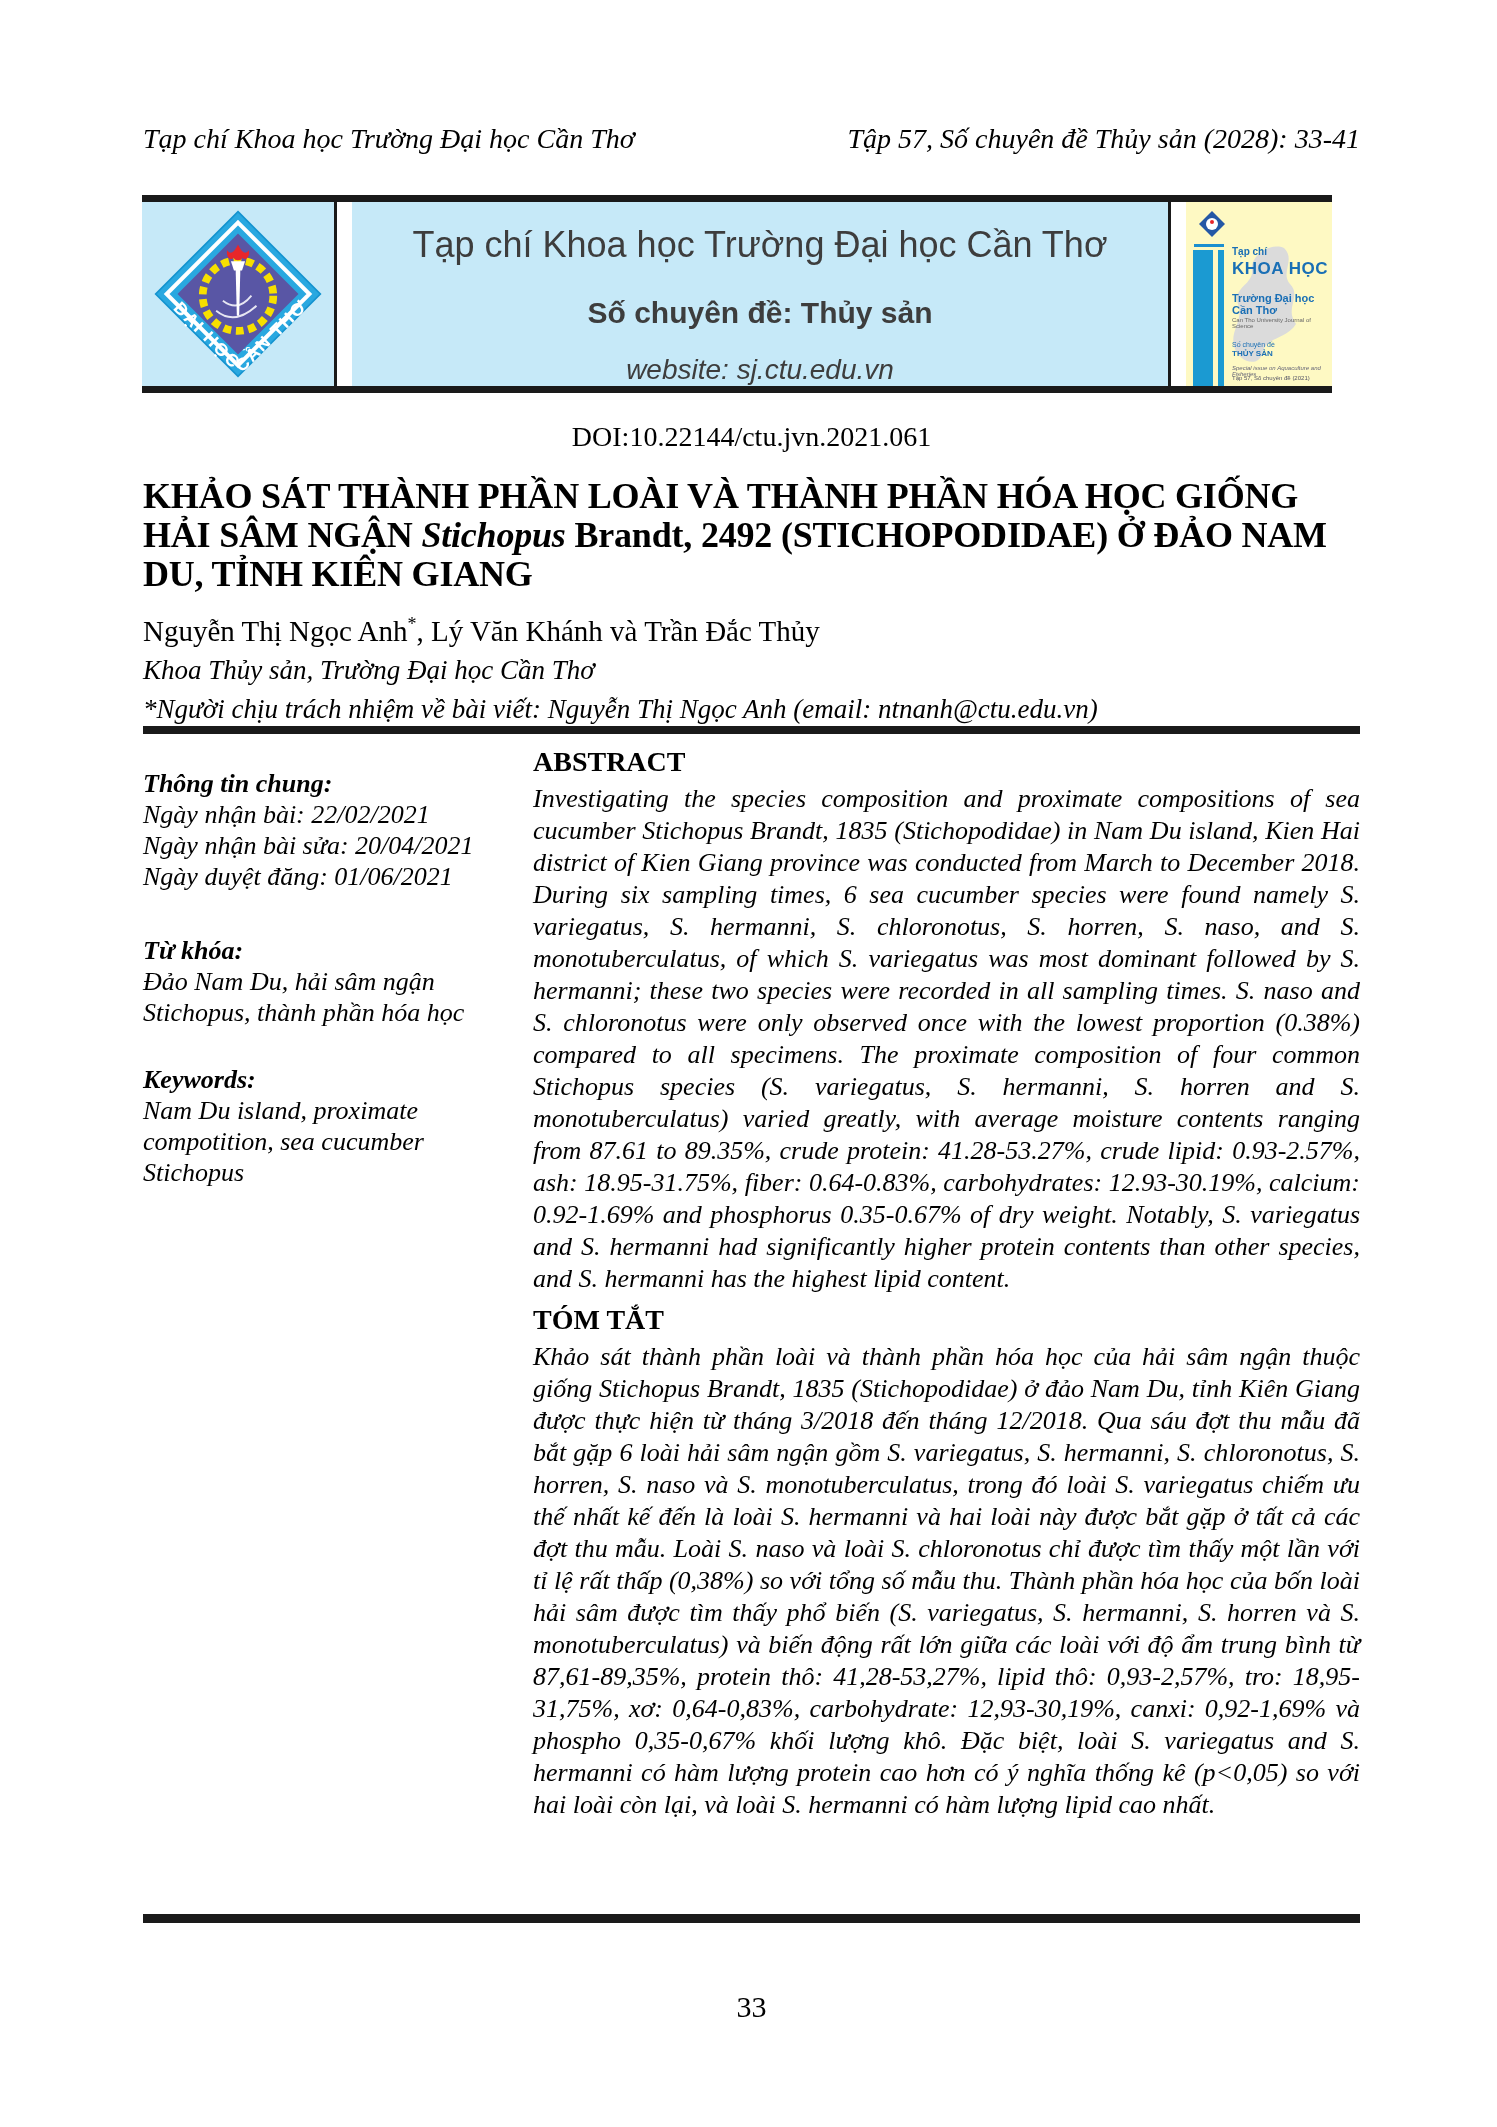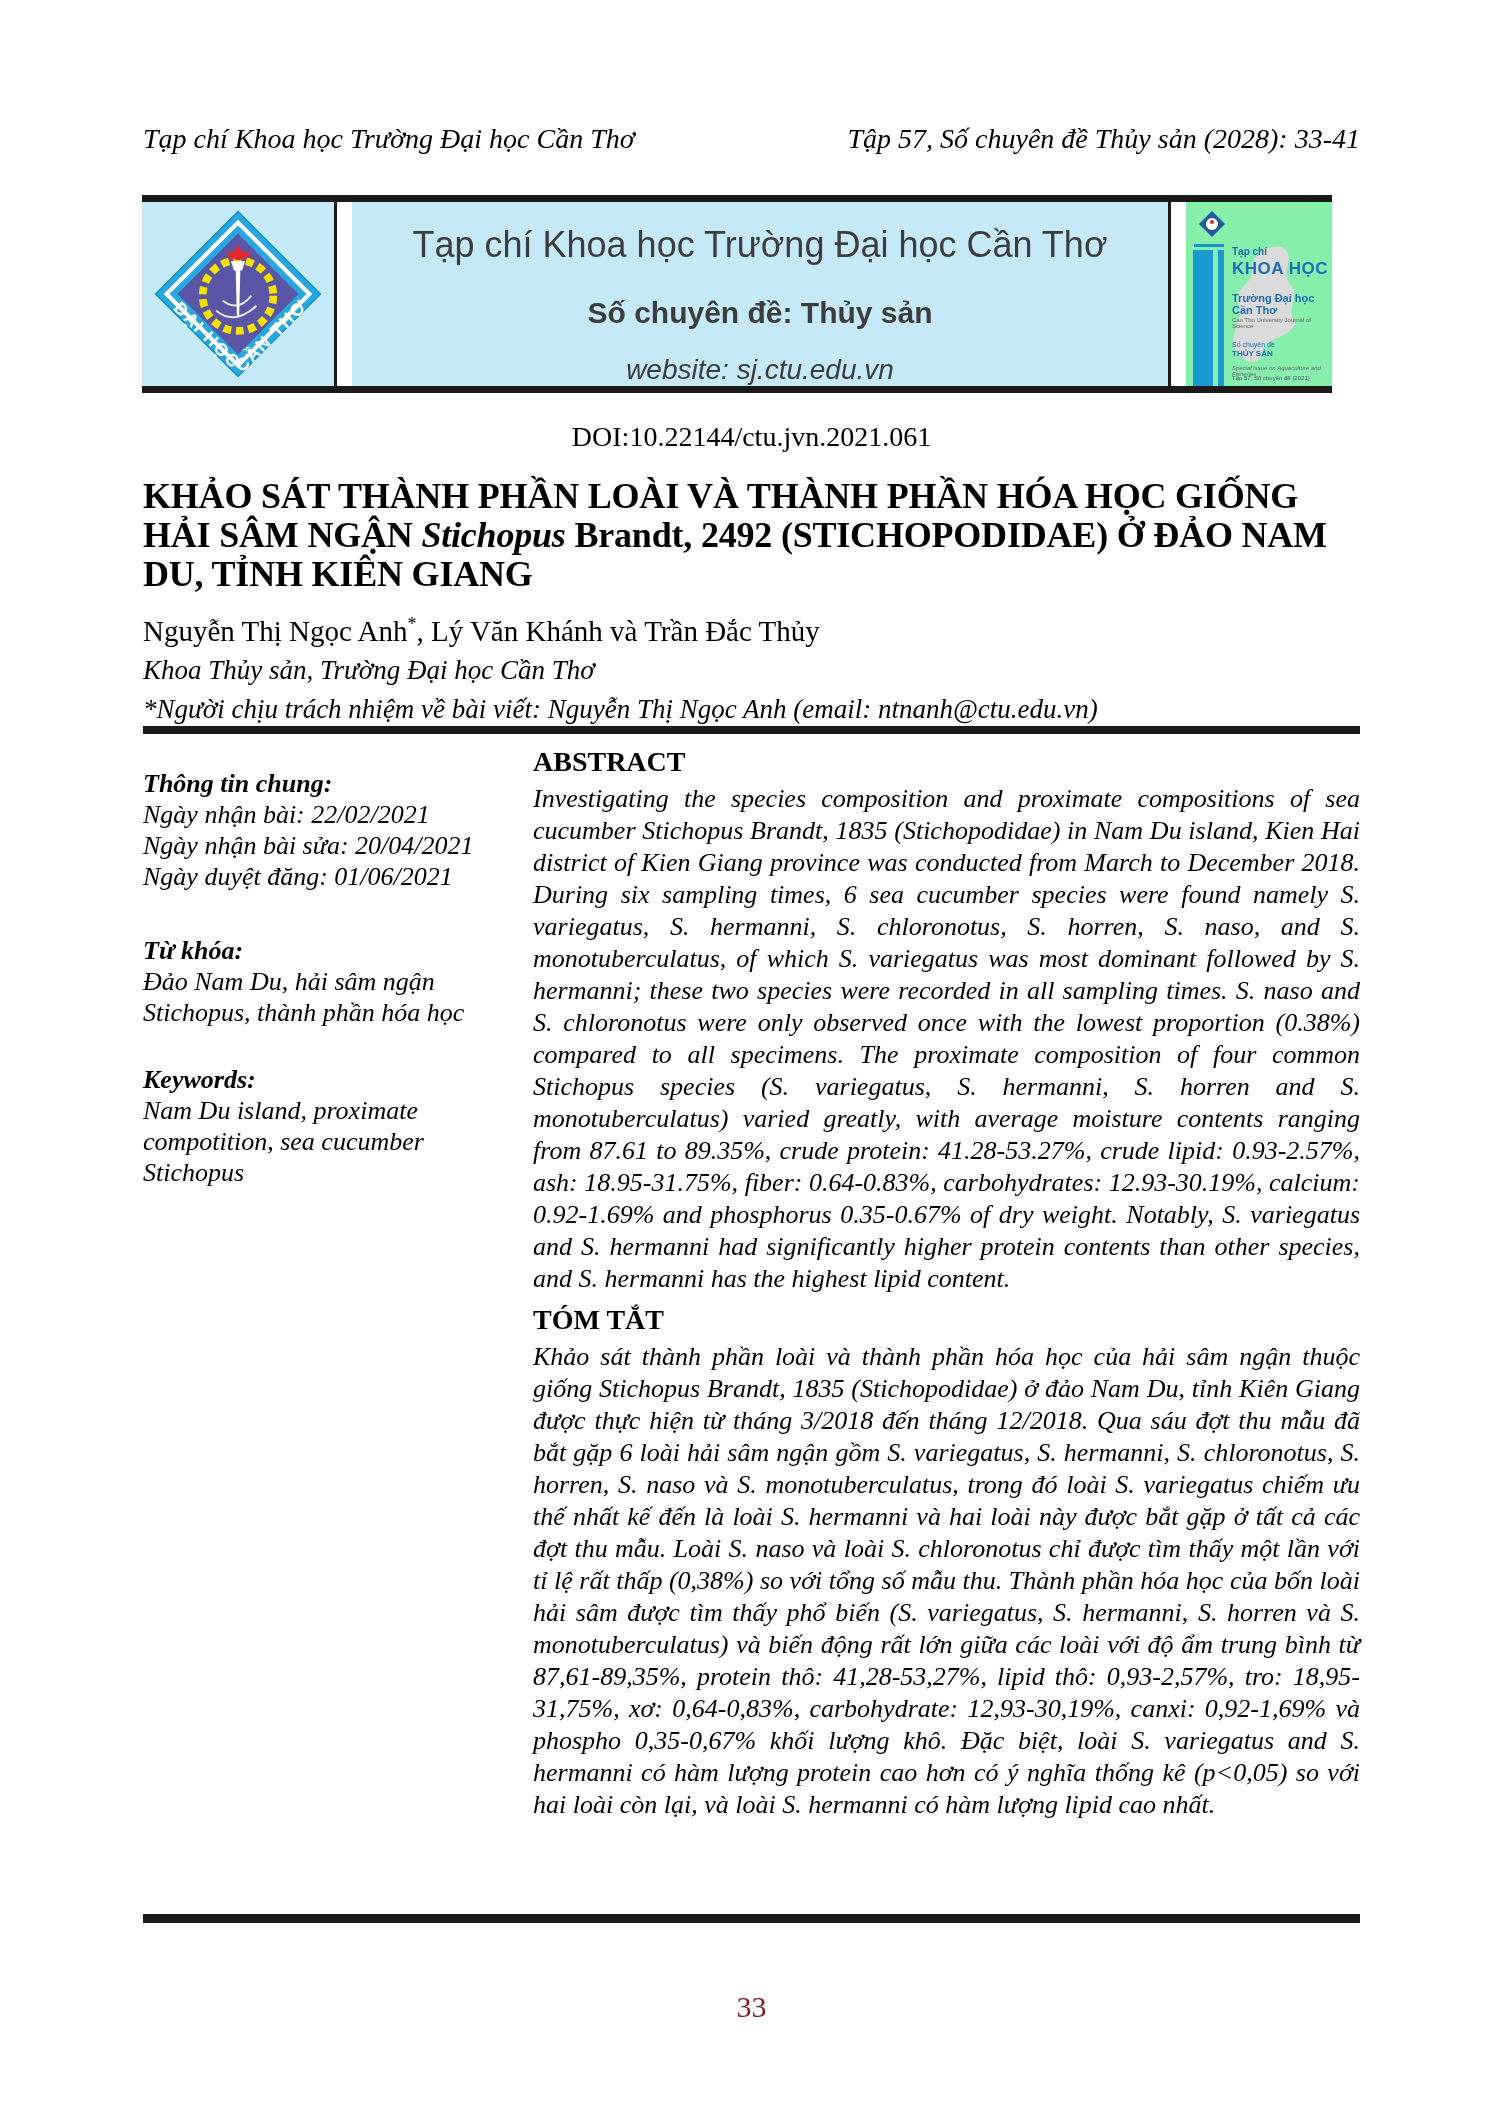--- a/index.html
+++ b/index.html
@@ -16,21 +16,21 @@
   .banner-row{display:flex;height:184px;}
   .logo-cell{width:192px;background:#c6e9f8;display:flex;align-items:center;justify-content:center;}
   .gap-cell{width:15px;background:#ffffff;border-left:3px solid #1a1a1a;}
   .mid-cell{flex:1;background:#c6e9f8;text-align:center;color:#3d3d3d;
             font-family:"Liberation Sans",sans-serif;padding-top:23px;box-sizing:border-box;}
   .mid-title{font-size:36px;line-height:40px;}
   .mid-sub{font-size:30px;font-weight:bold;margin-top:31px;}
   .mid-web{font-size:28px;font-style:italic;margin-top:24px;}
 
   
-  .cover-cell{width:146px;background:#86efac;position:relative;overflow:hidden;
+  .cover-cell{width:146px;background:#fef9c3;position:relative;overflow:hidden;
               font-family:"Liberation Sans",sans-serif;}
   .cover-map{position:absolute;right:-8px;bottom:-6px;z-index:0;}
   .cover-minilogo{position:absolute;left:12px;top:8px;z-index:2;}
   .cover-issn{position:absolute;left:8px;top:42px;width:30px;height:3px;background:#1b8fd0;z-index:2;}
   .stripe1{position:absolute;left:7px;top:48px;width:20px;height:136px;background:#1b9ad2;z-index:1;}
   .stripe2{position:absolute;left:32px;top:48px;width:6px;height:136px;background:#1b9ad2;z-index:1;}
   .cover-text{position:absolute;left:46px;top:44px;width:96px;z-index:2;color:#1a6fb5;text-align:left;}
   .cv1{font-size:10px;font-weight:bold;}
   .cv2{font-size:17px;font-weight:bold;letter-spacing:.5px;margin-top:2px;}
   .cv3{font-size:11px;font-weight:bold;margin-top:13px;}
@@ -55,21 +55,21 @@
   .col-left{width:347px;margin-right:43px;font-style:italic;font-size:26px;line-height:31px;}
   .g-head{font-weight:bold;}
   .grp1{margin-top:24px;} .grp2{margin-top:30px;} .grp3{margin-top:43px;font-style:italic;} .grp4{margin-top:36px;}
   .col-right{flex:1;font-size:26px;}
   .sec-head{font-weight:bold;font-size:28px;line-height:35px;}
   .sec-head.mt{margin-top:7px;}
   .sec-body{font-style:italic;text-align:justify;line-height:32px;margin-top:4px;}
 
   .rule-bottom{position:absolute;top:1914px;left:143px;width:1217px;height:9px;background:#1a1a1a;}
   .pageno{position:absolute;top:1990px;left:143px;width:1217px;text-align:center;
-          font-size:30px;color:#7f1d1d;}
+          font-size:30px;color:#000000;}
 </style>
 </head>
 <body>
 
 <div class="page">
 
   <div class="runhead">
     <span>Tạp chí Khoa học Trường Đại học Cần Thơ</span>
     <span>Tập 57, Số chuyên đề Thủy sản (2028): 33-41</span>
   </div>

